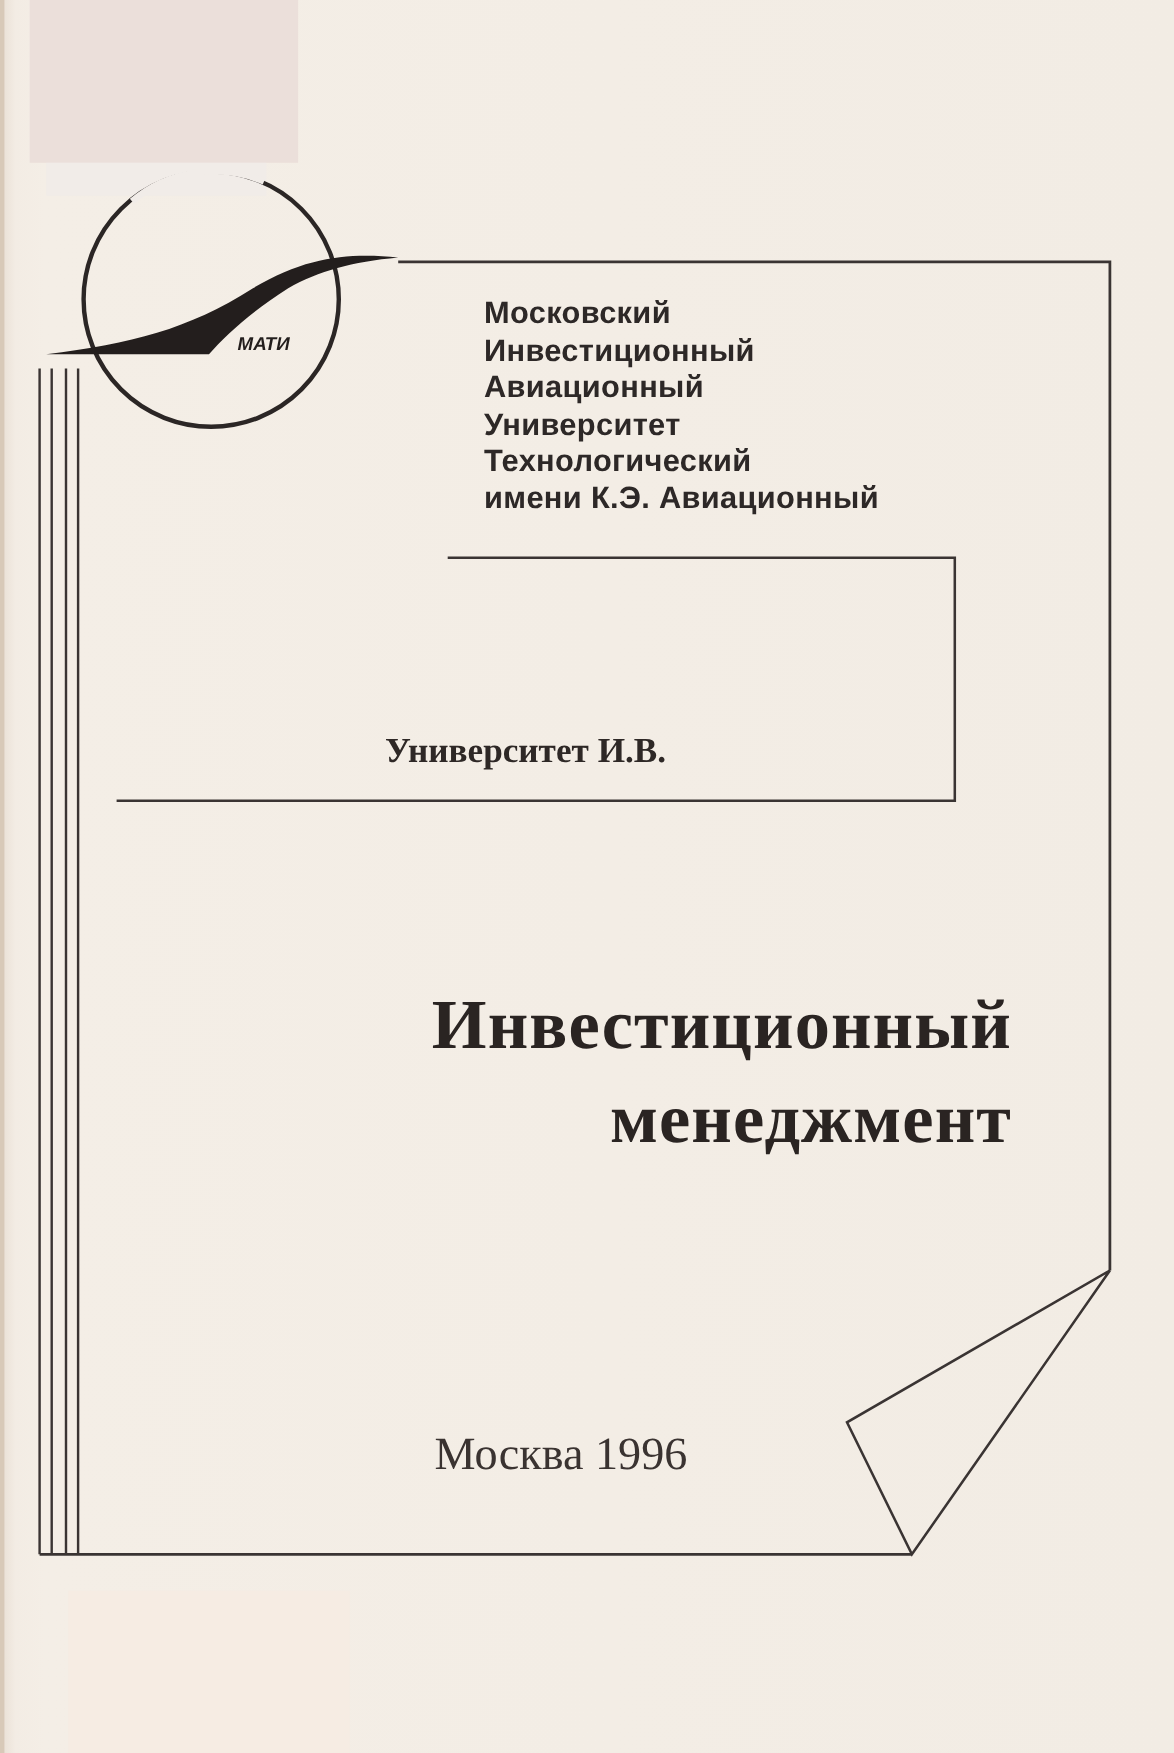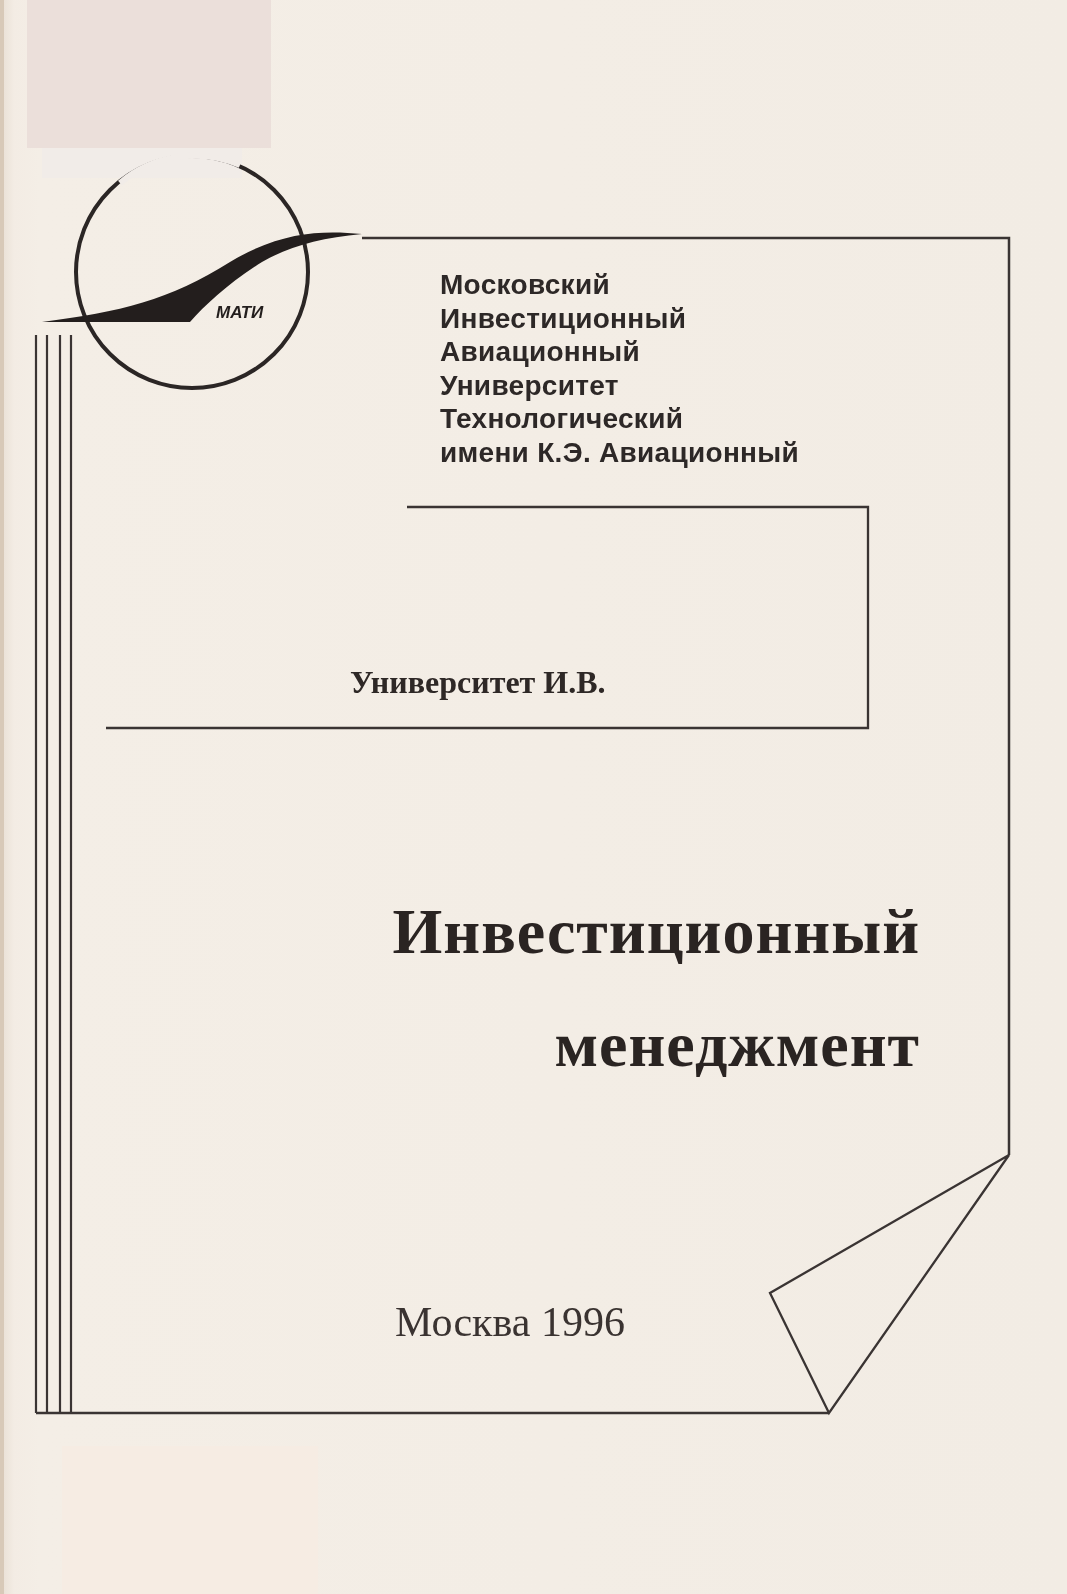--- a/index.html
+++ b/index.html
@@ -35,21 +35,21 @@
       position: absolute; left: 350px; top: 664px;
       font-family: "Liberation Serif", serif; font-weight: bold;
       font-size: 32px; color: #2e2826; white-space: nowrap;
     }
     .title {
       position: absolute; left: 150px; width: 770px; text-align: right;
       font-family: "Liberation Serif", serif; font-weight: bold;
       font-size: 64px; color: #2a2422; white-space: nowrap; letter-spacing: 1px;
     }
     .title.l1 { top: 895px; }
-    .title.l2 { top: 1008px; }
+    .title.l2 { top: 980px; }
     .city {
       position: absolute; left: 360px; width: 300px; top: 1298px; text-align: center;
       font-family: "Liberation Serif", serif; font-size: 42px; color: #3a3331; white-space: nowrap;
     }
     .logo-text {
       font-family: "Liberation Sans", sans-serif; font-weight: bold; font-style: italic;
     }
   </style>
 </head>
 <body>

